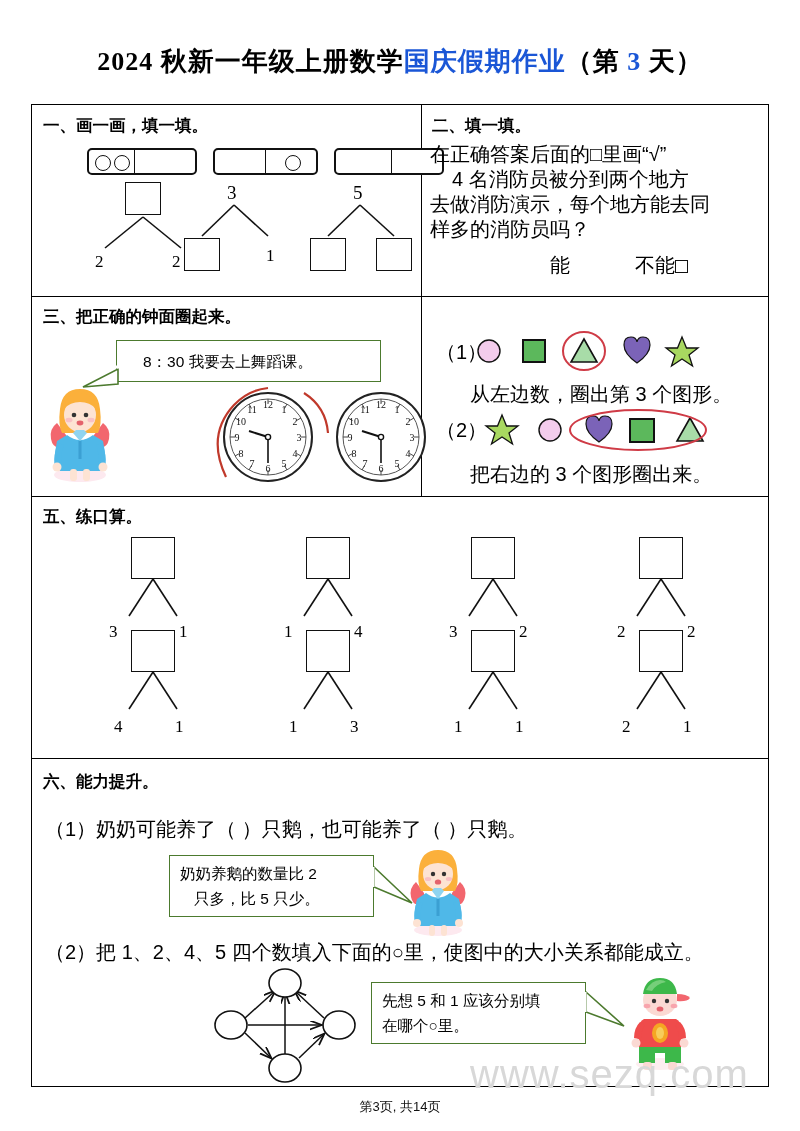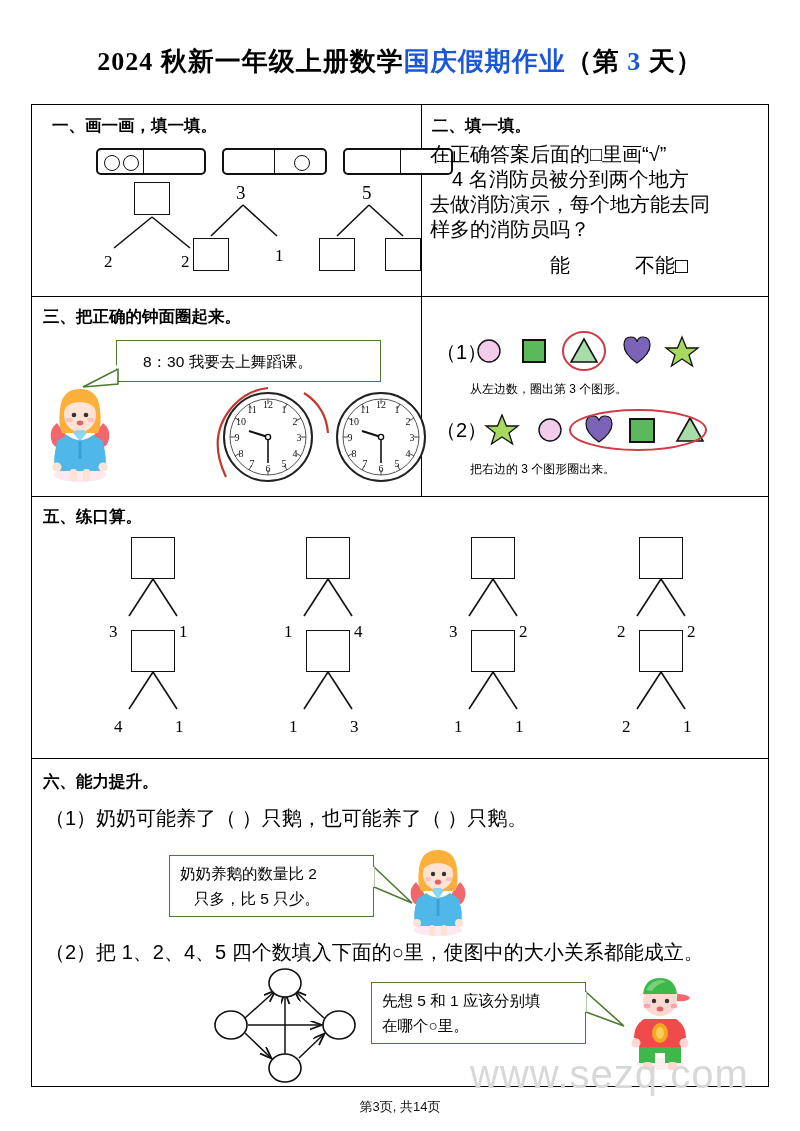--- a/index.html
+++ b/index.html
@@ -22,21 +22,21 @@
          border:1.4px solid #000;box-sizing:border-box;}
   .hline{position:absolute;left:0;width:100%;height:0;border-top:1.4px solid #000;}
   .vline{position:absolute;top:0;height:100%;width:0;border-left:1.4px solid #000;}
 
   .cell{position:absolute;box-sizing:border-box;}
   .sec-title{
     font-family:"Liberation Sans","DejaVu Sans",sans-serif;
     font-weight:bold;font-size:16.5px;white-space:nowrap;
   }
   .txt{font-family:"Liberation Sans","DejaVu Sans",sans-serif;font-size:20px;white-space:nowrap;}
-  .txt-s{font-family:"Liberation Sans","DejaVu Sans",sans-serif;font-size:12px;white-space:nowrap;}
+  .txt-s{font-family:"Liberation Sans","DejaVu Sans",sans-serif;font-size:20px;white-space:nowrap;}
   .num{font-family:"Liberation Serif","DejaVu Serif",serif;font-size:17px;}
 
   
   .box{position:absolute;border:1.6px solid #111;box-sizing:border-box;background:#fff;}
   .bar{position:absolute;border:2px solid #111;border-radius:5px;box-sizing:border-box;background:#fff;}
   .bar .divider{position:absolute;top:0;bottom:0;width:0;border-left:1.6px solid #111;}
   .dot{position:absolute;border:1.6px solid #111;border-radius:50%;box-sizing:border-box;}
   .chk{display:inline-block;width:13px;height:13px;border:1.6px solid #111;box-sizing:border-box;
        vertical-align:-1px;}
 
@@ -66,21 +66,21 @@
     <span>2024 秋新一年级上册数学</span><span class="blue">国庆假期作业</span><span>（第 </span><span class="blue">3</span><span> 天）</span>
   </div>
 
   <div class="frame">
     <div class="hline" style="top:191px;"></div>
     <div class="hline" style="top:391px;"></div>
     <div class="hline" style="top:653px;"></div>
     <div class="vline" style="left:389px;height:391px;"></div>
   </div>
 
-  <div class="cell" style="left:40px;top:104px;width:389px;height:171px;">
+  <div class="cell" style="left:31px;top:104px;width:389px;height:171px;">
     <div class="sec-title" style="position:absolute;left:12px;top:11px;">一、画一画，填一填。</div>
 
     <div class="bar" style="left:56px;top:44px;width:110px;height:27px;">
       <div class="divider" style="left:45px;"></div>
       <div class="dot" style="left:6px;top:5px;width:16px;height:16px;"></div>
       <div class="dot" style="left:25px;top:5px;width:16px;height:16px;"></div>
     </div>
 
     <div class="bar" style="left:182px;top:44px;width:105px;height:27px;">
       <div class="divider" style="left:50px;"></div>
@@ -337,21 +337,21 @@
         <line class="stroke" x1="34" y1="0" x2="58" y2="37"></line>
       </svg>
       <div class="num" style="position:absolute;left:591px;top:222px;">2</div>
       <div class="num" style="position:absolute;left:652px;top:222px;">1</div>
     </div>
   </div>
 
   <div class="cell" style="left:31px;top:757px;width:738px;height:330px;">
     <div class="sec-title" style="position:absolute;left:12px;top:14px;">六、能力提升。</div>
 
-    <div class="txt" style="position:absolute;left:14px;top:48px;">（1）奶奶可能养了（    ）只鹅，也可能养了（    ）只鹅。</div>
+    <div class="txt" style="position:absolute;left:14px;top:59px;">（1）奶奶可能养了（    ）只鹅，也可能养了（    ）只鹅。</div>
 
     <div class="bubble" style="left:138px;top:98px;width:205px;height:62px;">
       <div class="bt" style="position:absolute;left:10px;top:8px;white-space:nowrap;">奶奶养鹅的数量比 2</div>
       <div class="bt" style="position:absolute;left:10px;top:33px;white-space:nowrap;margin-left:14px;">只多，比 5 只少。</div>
     </div>
     <svg style="left:343px;top:108px;" width="42" height="42">
       <polygon points="0,2 38,38 0,22" fill="#fff" stroke="#4c7a2e" stroke-width="1.6"></polygon>
       <line x1="-1" y1="2" x2="-1" y2="22" stroke="#fff" stroke-width="3"></line>
     </svg>
 

